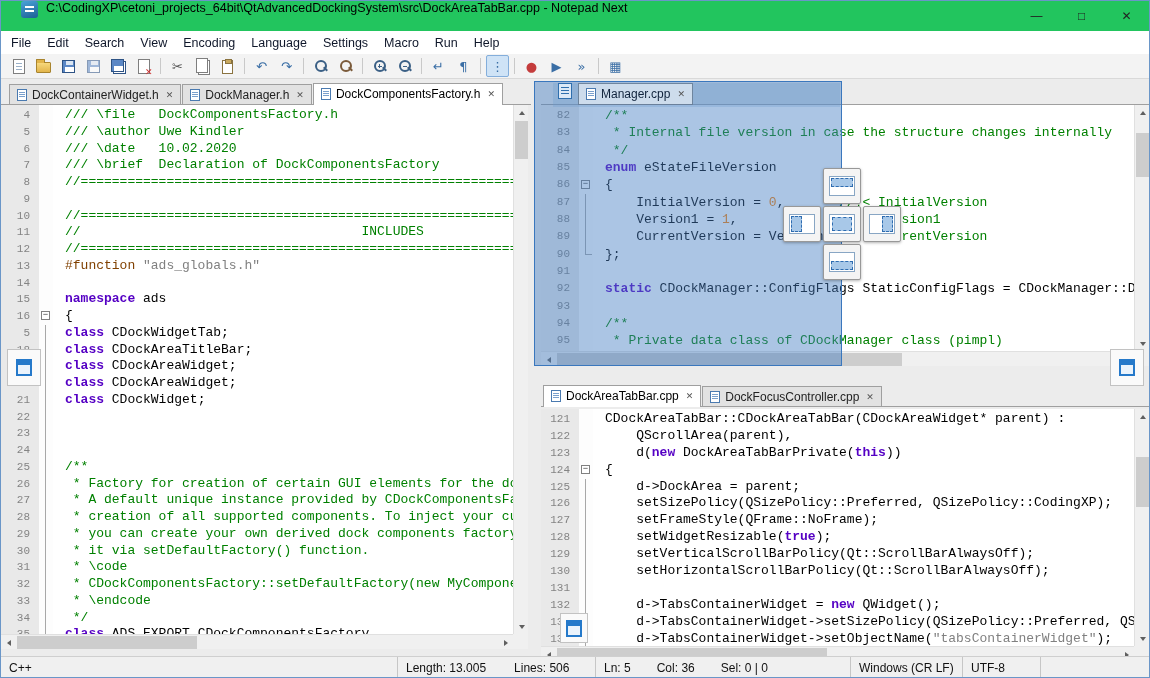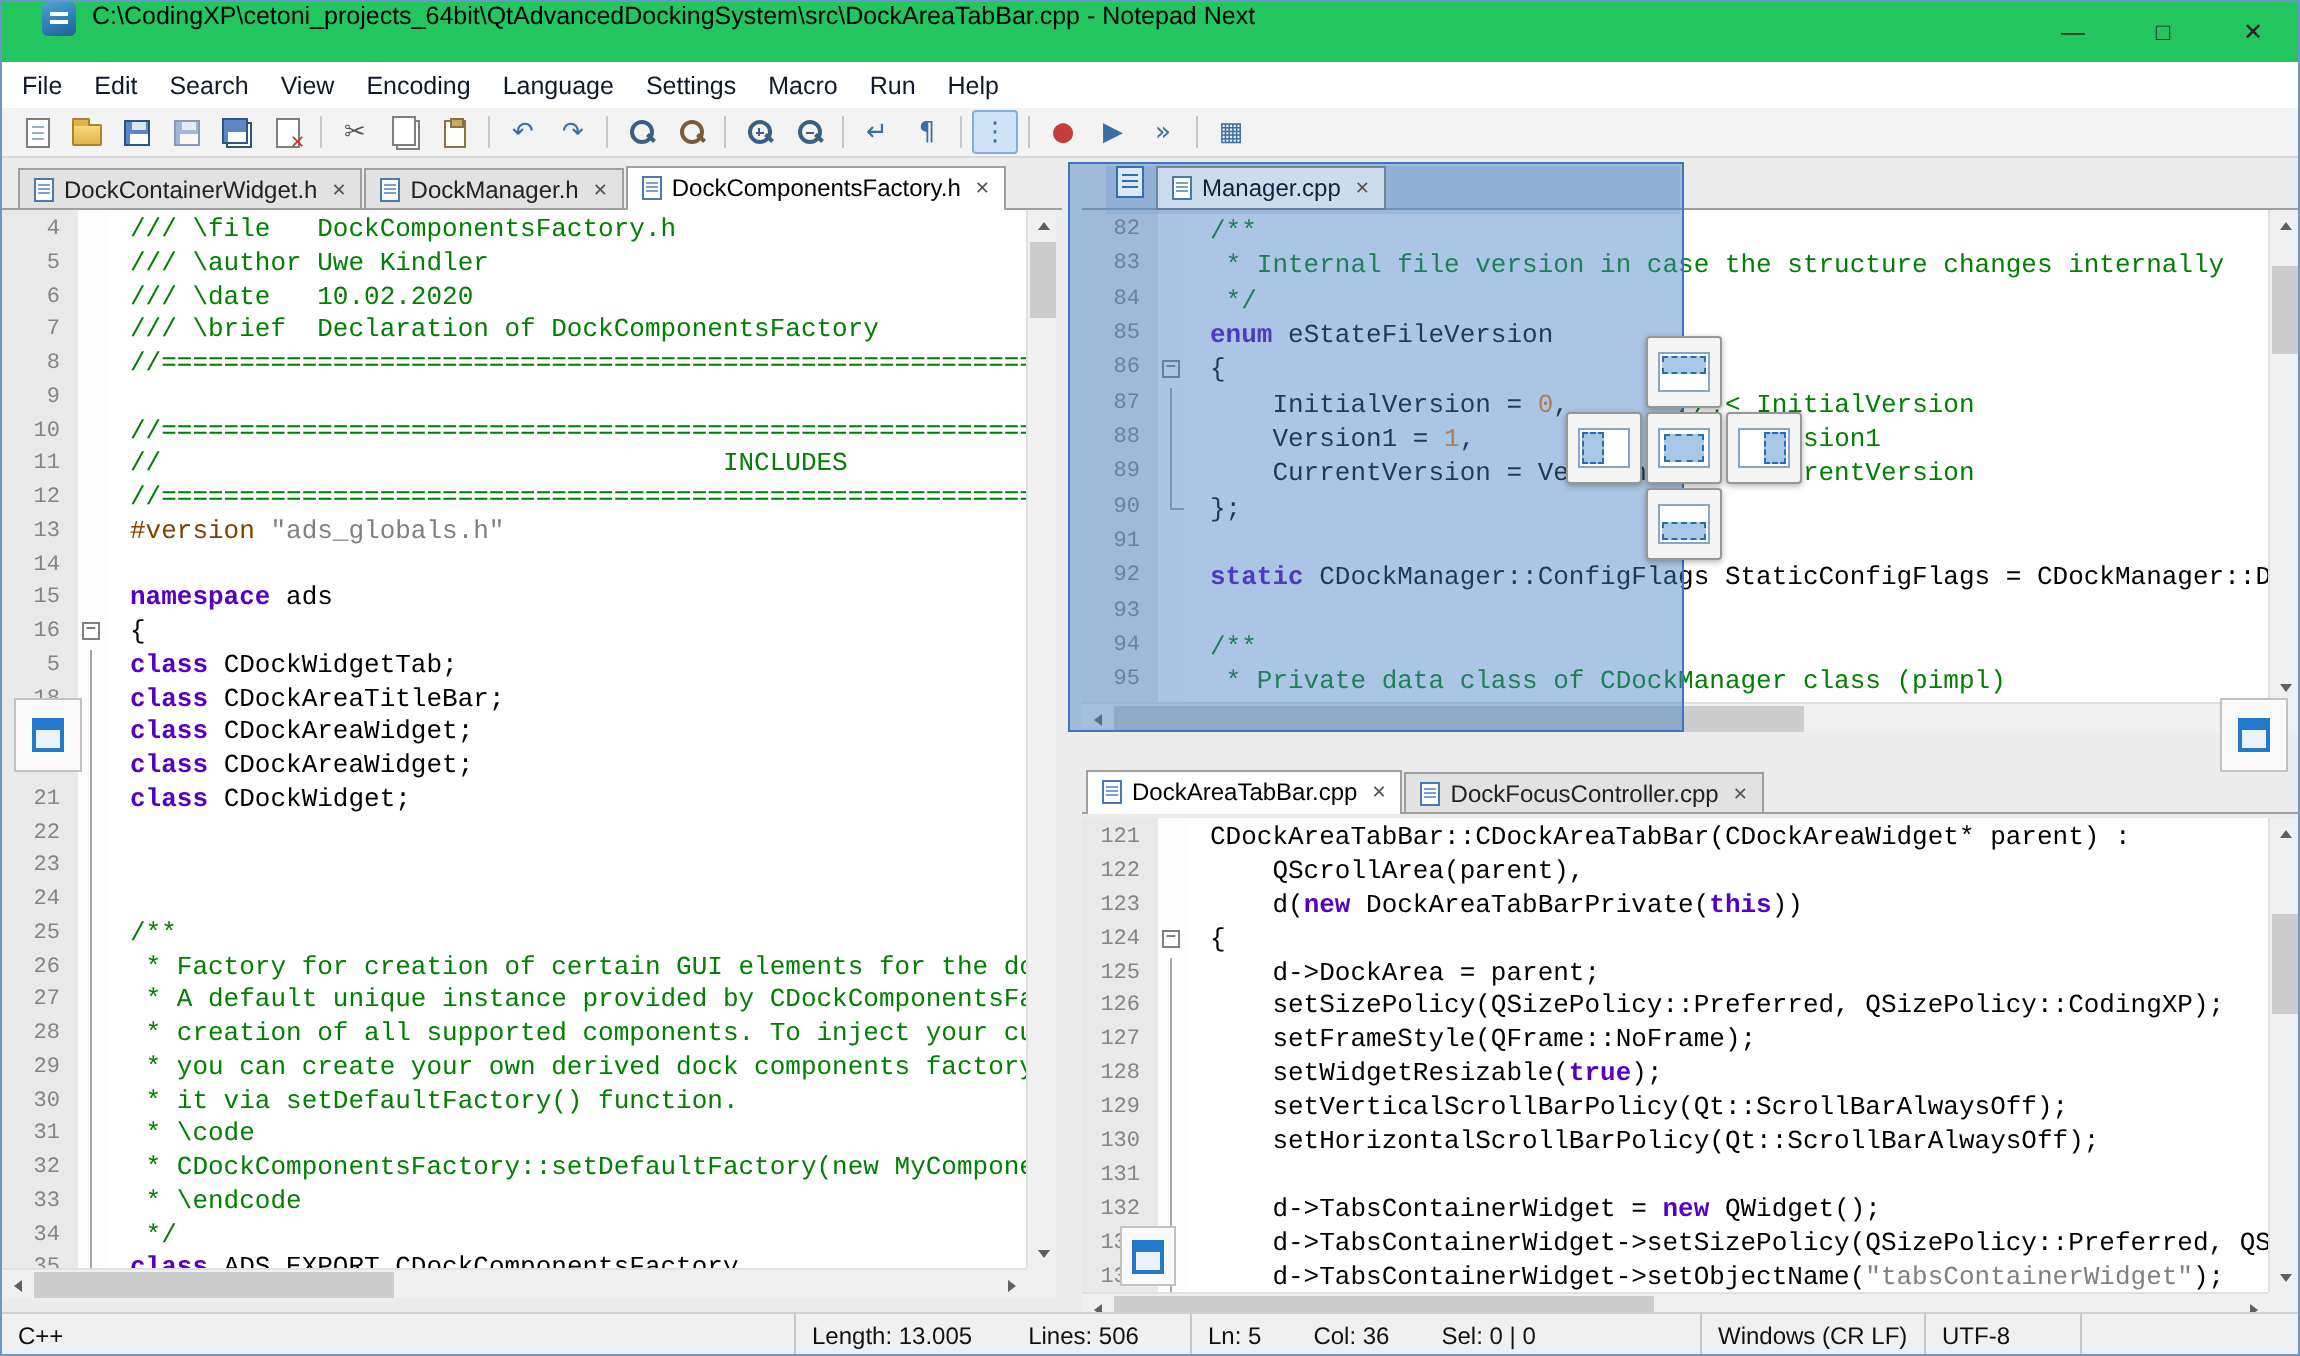--- a/index.html
+++ b/index.html
@@ -318,21 +318,21 @@
             <span class="codeline"><span class="tk-c">//                                    INCLUDES</span></span>
           </div>
           <div class="row">
             <span class="gut">12</span>
             <span class="fold"></span>
             <span class="codeline"><span class="tk-c">//=============================================================================</span></span>
           </div>
           <div class="row">
             <span class="gut">13</span>
             <span class="fold"></span>
-            <span class="codeline"><span class="tk-p">#version </span><span class="tk-s">"ads_globals.h"</span></span>
+            <span class="codeline"><span class="tk-p">#function </span><span class="tk-s">"ads_globals.h"</span></span>
           </div>
           <div class="row">
             <span class="gut">14</span>
             <span class="fold"></span>
             <span class="codeline"></span>
           </div>
           <div class="row">
             <span class="gut">15</span>
             <span class="fold"></span>
             <span class="codeline"><span class="tk-k">namespace</span><span class="tk-d"> ads</span></span>

